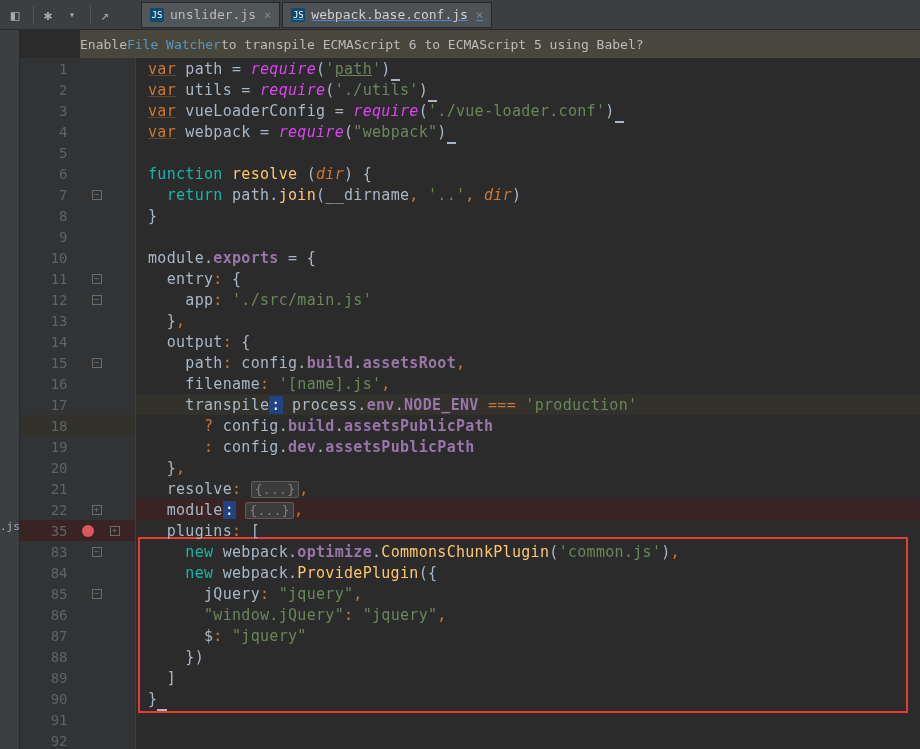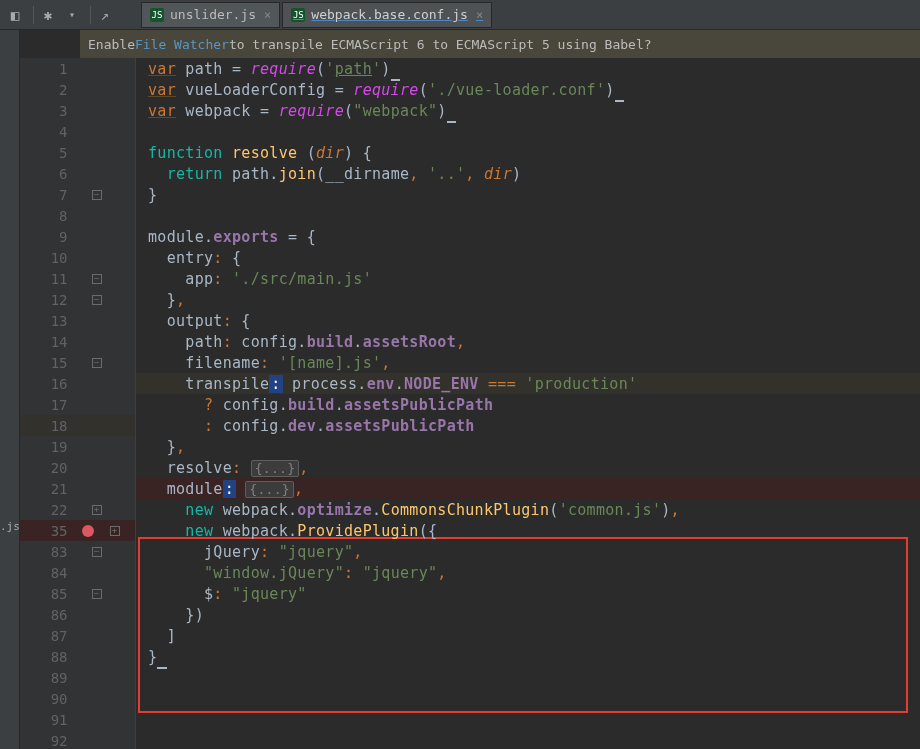--- a/index.html
+++ b/index.html
@@ -60,21 +60,21 @@
 }
 .tab.active {
   background: #4e5254;
   text-decoration: underline;
   text-decoration-color: #4a88c7;
   color: #d0d0d0;
 }
 .tab-icon {
   width: 14px;
   height: 14px;
-  background: #14532d;
+  background: #0c4a6e;
   font-size: 9px;
   display: inline-flex;
   align-items: center;
   justify-content: center;
   color: #fff;
   margin-right: 6px;
   border-radius: 2px;
 }
 .tab-close {
   margin-left: 8px;
@@ -107,21 +107,20 @@
   position: absolute;
   left: 80px;
   right: 0;
   top: 30px;
   height: 28px;
   background: #49473b;
   color: #bbb;
   font-size: 13px;
   display: flex;
   align-items: center;
-  padding-left: 8px;
 }
 .banner .link { color: #5896c8; }
 
 
 .editor {
   position: absolute;
   left: 20px;
   top: 58px;
   right: 0;
   bottom: 0;
@@ -439,40 +438,42 @@
         </span>
       </div>
       <div class="gutter-row">
         <span class="line-num">92</span>
         <span class="gutter-marks"></span>
       </div>
     </div>
   <div class="code" id="code">
     <div class="red-box" id="redbox" style="left: 2px; right: 12px; top: 479px; height: 176px;"></div>
   <div class="code-line"><span class="code-text"><span class="kw-u">var</span><span class="id"> path </span><span class="id">= </span><span class="fn-i">require</span><span class="id">(</span><span class="str">'</span><span class="str-u">path</span><span class="str">'</span><span class="id">)</span><span class="caret-u"> </span></span></div>
+      <div class="code-line"><span class="code-text"><span class="kw-u">var</span><span class="id"> utils </span><span class="id">= </span><span class="fn-i">require</span><span class="id">(</span><span class="str">'./utils'</span><span class="id">)</span><span class="caret-u"> </span></span></div>
       <div class="code-line"><span class="code-text"><span class="kw-u">var</span><span class="id"> vueLoaderConfig </span><span class="id">= </span><span class="fn-i">require</span><span class="id">(</span><span class="str">'./vue-loader.conf'</span><span class="id">)</span><span class="caret-u"> </span></span></div>
       <div class="code-line"><span class="code-text"><span class="kw-u">var</span><span class="id"> webpack </span><span class="id">= </span><span class="fn-i">require</span><span class="id">(</span><span class="str">"webpack"</span><span class="id">)</span><span class="caret-u"> </span></span></div>
       <div class="code-line"><span class="code-text"></span></div>
       <div class="code-line"><span class="code-text"><span class="kw">function </span><span class="fn">resolve </span><span class="id">(</span><span class="param-i">dir</span><span class="id">) {</span></span></div>
       <div class="code-line"><span class="code-text"><span class="id">  </span><span class="kw">return </span><span class="id">path.</span><span class="fn">join</span><span class="id">(</span><span class="id">__dirname</span><span class="punct">,</span><span class="id"> </span><span class="str">'..'</span><span class="punct">,</span><span class="id"> </span><span class="param-i">dir</span><span class="id">)</span></span></div>
       <div class="code-line"><span class="code-text"><span class="id">}</span></span></div>
       <div class="code-line"><span class="code-text"></span></div>
       <div class="code-line"><span class="code-text"><span class="id">module.</span><span class="prop">exports</span><span class="id"> = {</span></span></div>
       <div class="code-line"><span class="code-text"><span class="id">  entry</span><span class="punct">:</span><span class="id"> {</span></span></div>
       <div class="code-line"><span class="code-text"><span class="id">    app</span><span class="punct">:</span><span class="id"> </span><span class="str">'./src/main.js'</span></span></div>
       <div class="code-line"><span class="code-text"><span class="id">  }</span><span class="punct">,</span></span></div>
       <div class="code-line"><span class="code-text"><span class="id">  output</span><span class="punct">:</span><span class="id"> {</span></span></div>
       <div class="code-line"><span class="code-text"><span class="id">    path</span><span class="punct">:</span><span class="id"> config.</span><span class="prop">build</span><span class="id">.</span><span class="prop">assetsRoot</span><span class="punct">,</span></span></div>
       <div class="code-line"><span class="code-text"><span class="id">    filename</span><span class="punct">:</span><span class="id"> </span><span class="str">'[name].js'</span><span class="punct">,</span></span></div>
       <div class="code-line curr"><span class="code-text"><span class="id">    transpile</span><span class="cursor-band">:</span><span class="id"> process.</span><span class="prop">env</span><span class="id">.</span><span class="prop">NODE_ENV</span><span class="id"> </span><span class="punct">===</span><span class="id"> </span><span class="str">'production'</span></span></div>
       <div class="code-line"><span class="code-text"><span class="id">      </span><span class="punct">?</span><span class="id"> config.</span><span class="prop">build</span><span class="id">.</span><span class="prop">assetsPublicPath</span></span></div>
       <div class="code-line"><span class="code-text"><span class="id">      </span><span class="punct">:</span><span class="id"> config.</span><span class="prop">dev</span><span class="id">.</span><span class="prop">assetsPublicPath</span></span></div>
       <div class="code-line"><span class="code-text"><span class="id">  }</span><span class="punct">,</span></span></div>
       <div class="code-line"><span class="code-text"><span class="id">  resolve</span><span class="punct">:</span><span class="id"> </span><span class="folded">{...}</span><span class="punct">,</span></span></div>
       <div class="code-line bp-line"><span class="code-text"><span class="id">  module</span><span class="cursor-band">:</span><span class="id"> </span><span class="folded">{...}</span><span class="punct">,</span></span></div>
+      <div class="code-line"><span class="code-text"><span class="id">  plugins</span><span class="punct">:</span><span class="id"> [</span></span></div>
       <div class="code-line"><span class="code-text"><span class="id">    </span><span class="kw">new </span><span class="id">webpack.</span><span class="prop">optimize</span><span class="id">.</span><span class="fn">CommonsChunkPlugin</span><span class="id">(</span><span class="str">'common.js'</span><span class="id">)</span><span class="punct">,</span></span></div>
       <div class="code-line"><span class="code-text"><span class="id">    </span><span class="kw">new </span><span class="id">webpack.</span><span class="fn">ProvidePlugin</span><span class="id">({</span></span></div>
       <div class="code-line"><span class="code-text"><span class="id">      jQuery</span><span class="punct">:</span><span class="id"> </span><span class="str">"jquery"</span><span class="punct">,</span></span></div>
       <div class="code-line"><span class="code-text"><span class="id">      </span><span class="str">"window.jQuery"</span><span class="punct">:</span><span class="id"> </span><span class="str">"jquery"</span><span class="punct">,</span></span></div>
       <div class="code-line"><span class="code-text"><span class="id">      $</span><span class="punct">:</span><span class="id"> </span><span class="str">"jquery"</span></span></div>
       <div class="code-line"><span class="code-text"><span class="id">    })</span></span></div>
       <div class="code-line"><span class="code-text"><span class="id">  ]</span></span></div>
       <div class="code-line"><span class="code-text"><span class="id">}</span><span class="caret-u"> </span></span></div>
       <div class="code-line"><span class="code-text"></span></div>
     </div>

